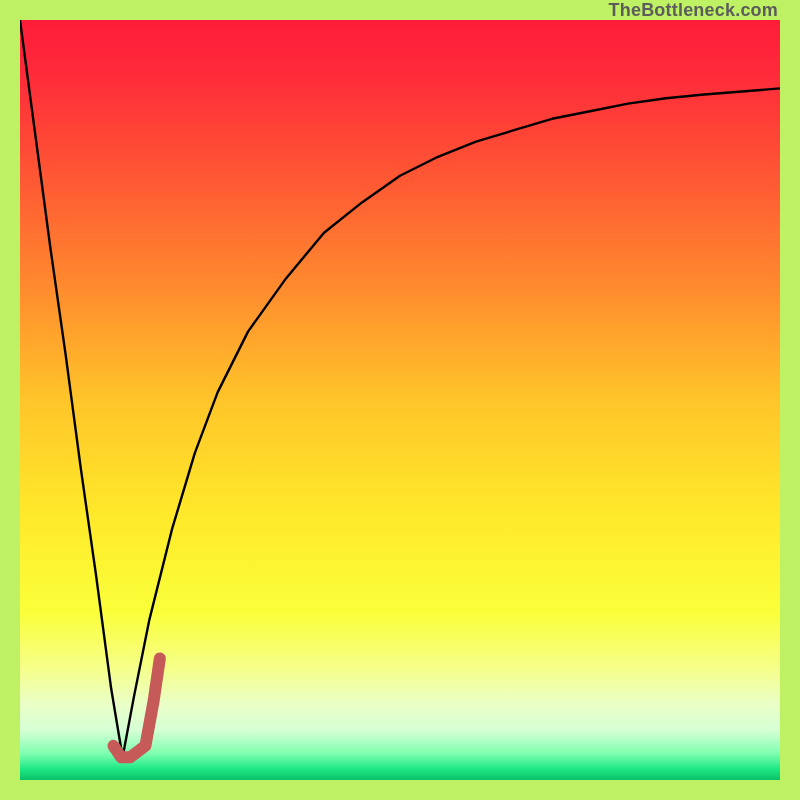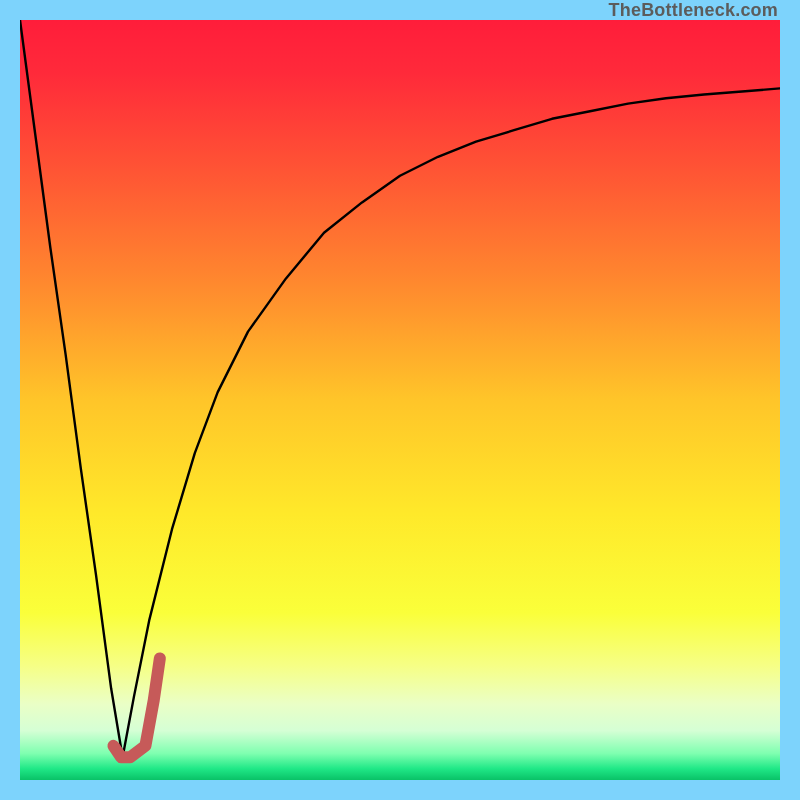--- a/index.html
+++ b/index.html
@@ -9,21 +9,21 @@
     height: 800px;
     background: #000;
     overflow: hidden;
   }
   .frame {
     position: absolute;
     top: 0;
     left: 0;
     width: 800px;
     height: 800px;
-    background: #7dd3fc;
+    background: #bef264;
   }
   .plot-area {
     position: absolute;
     top: 20px;
     left: 20px;
     width: 760px;
     height: 760px;
     overflow: hidden;
   }
   .gradient-fill {

